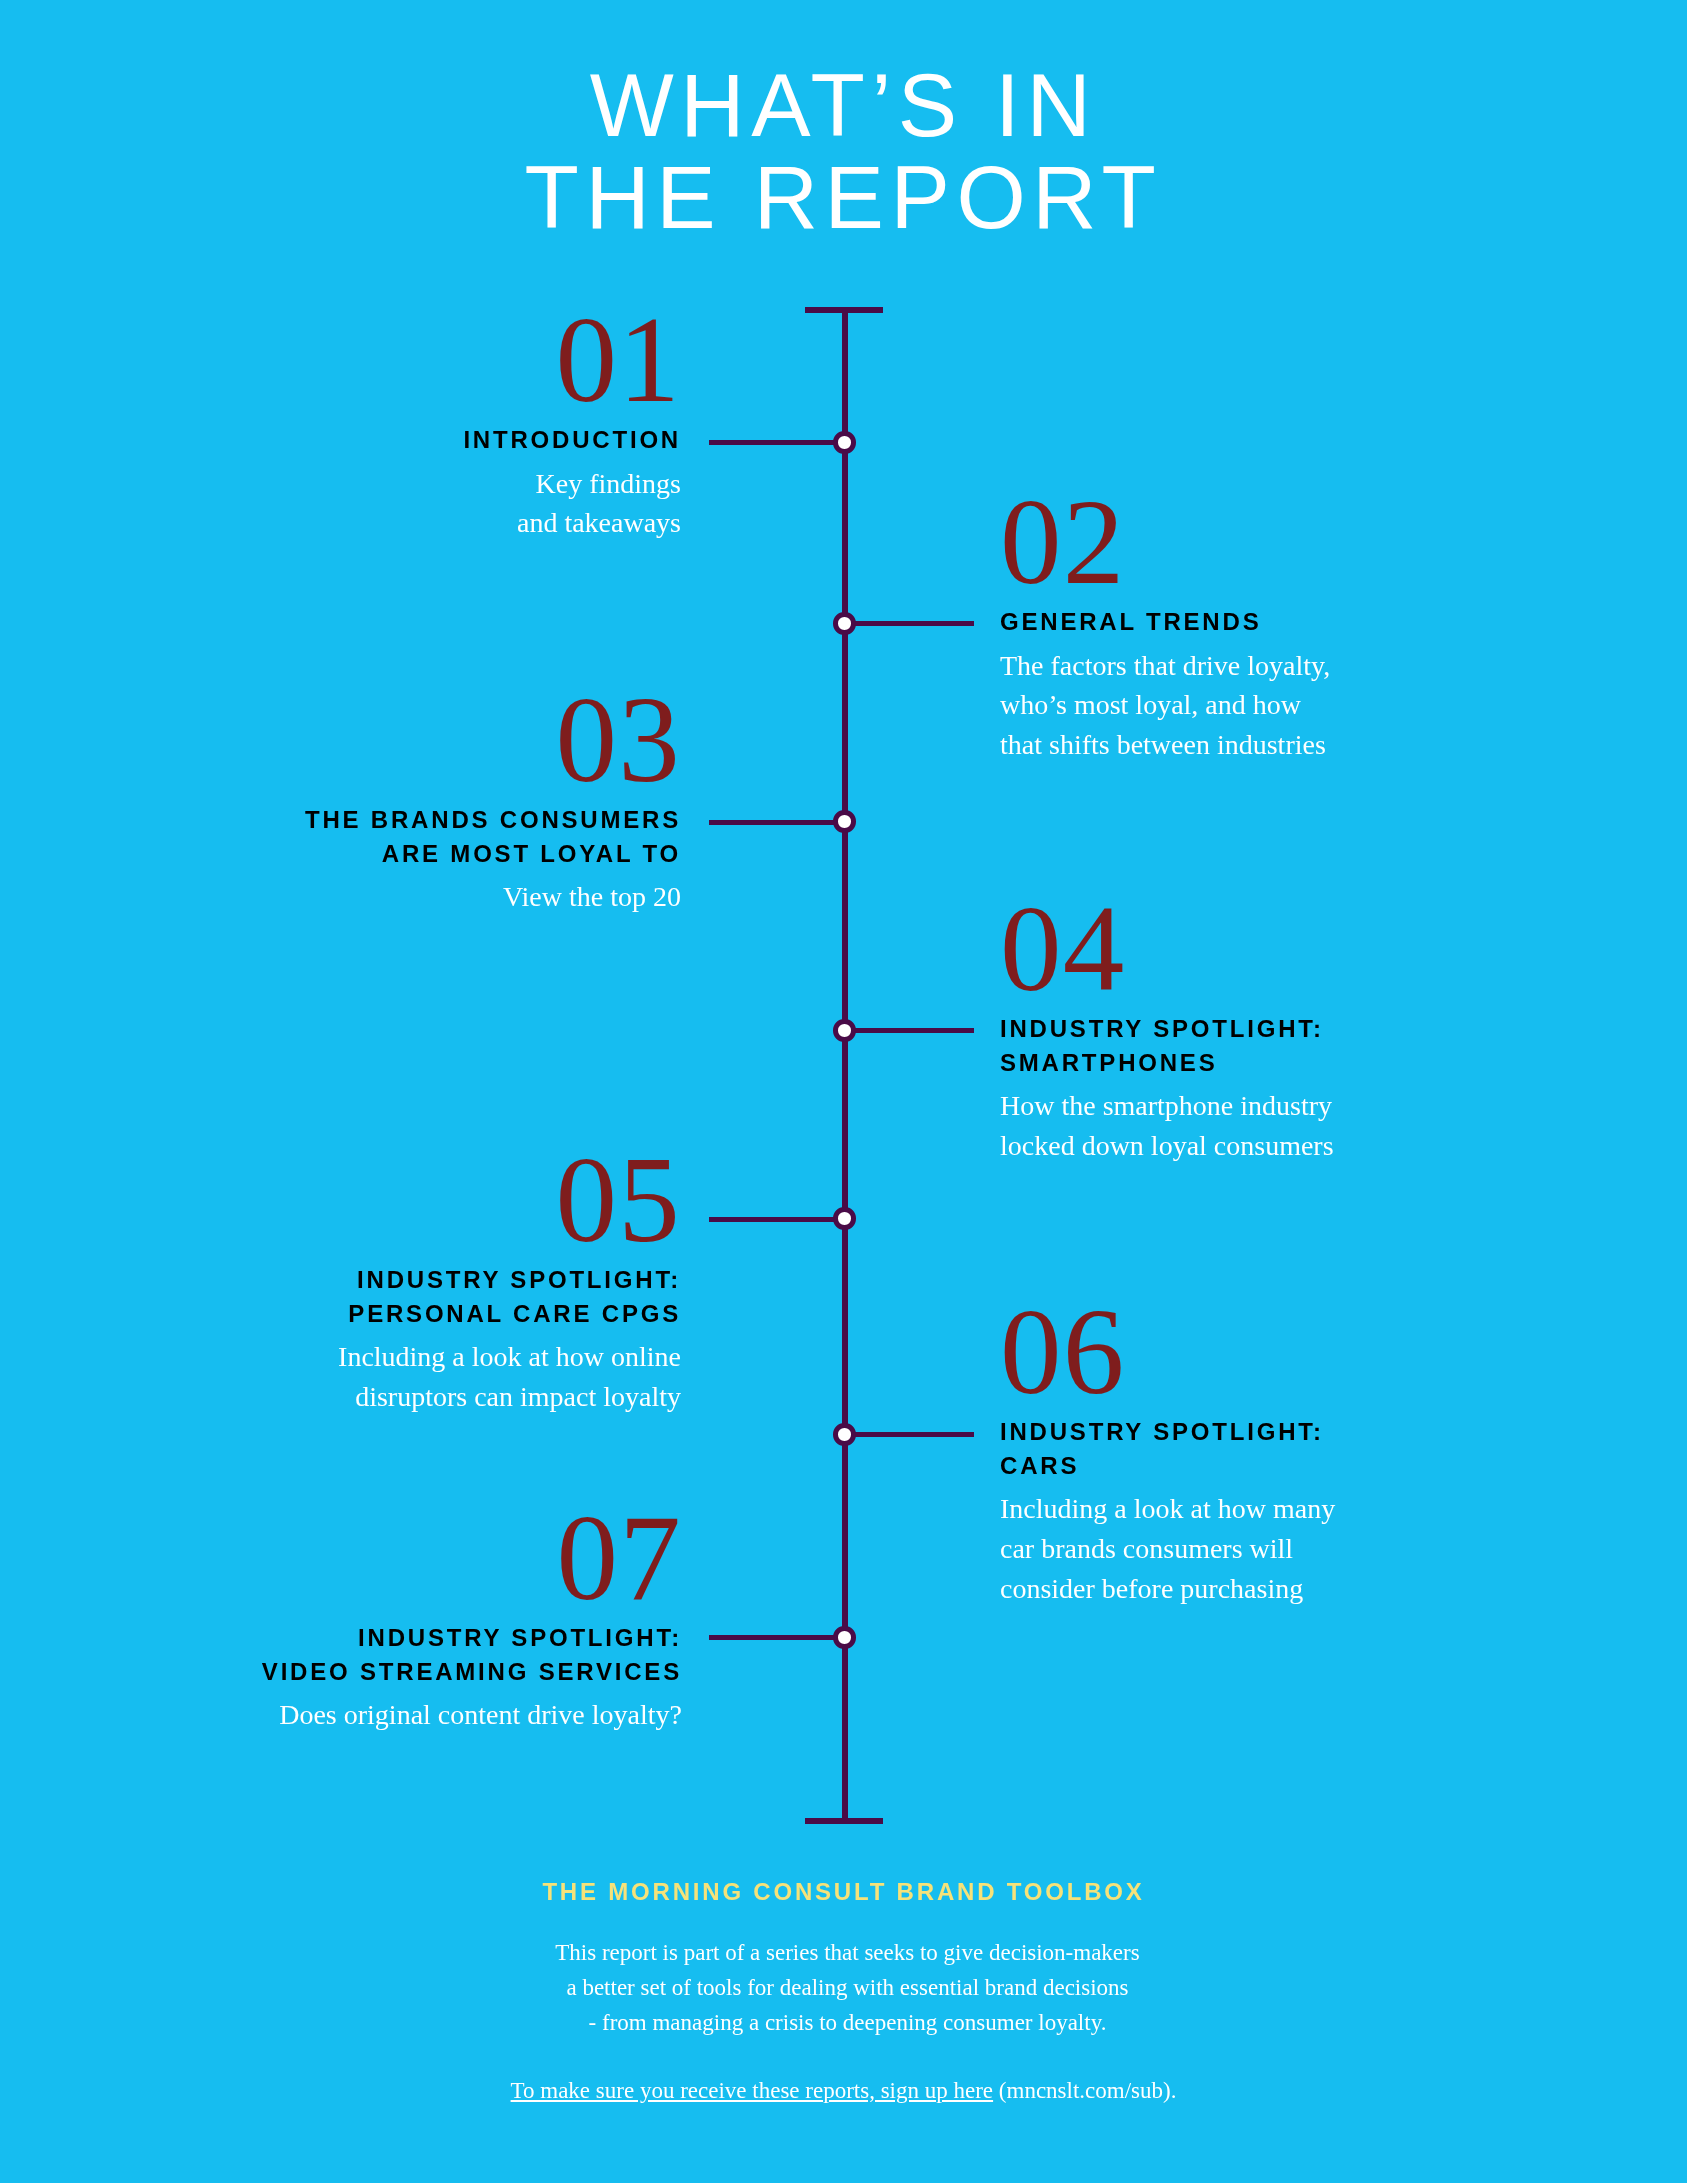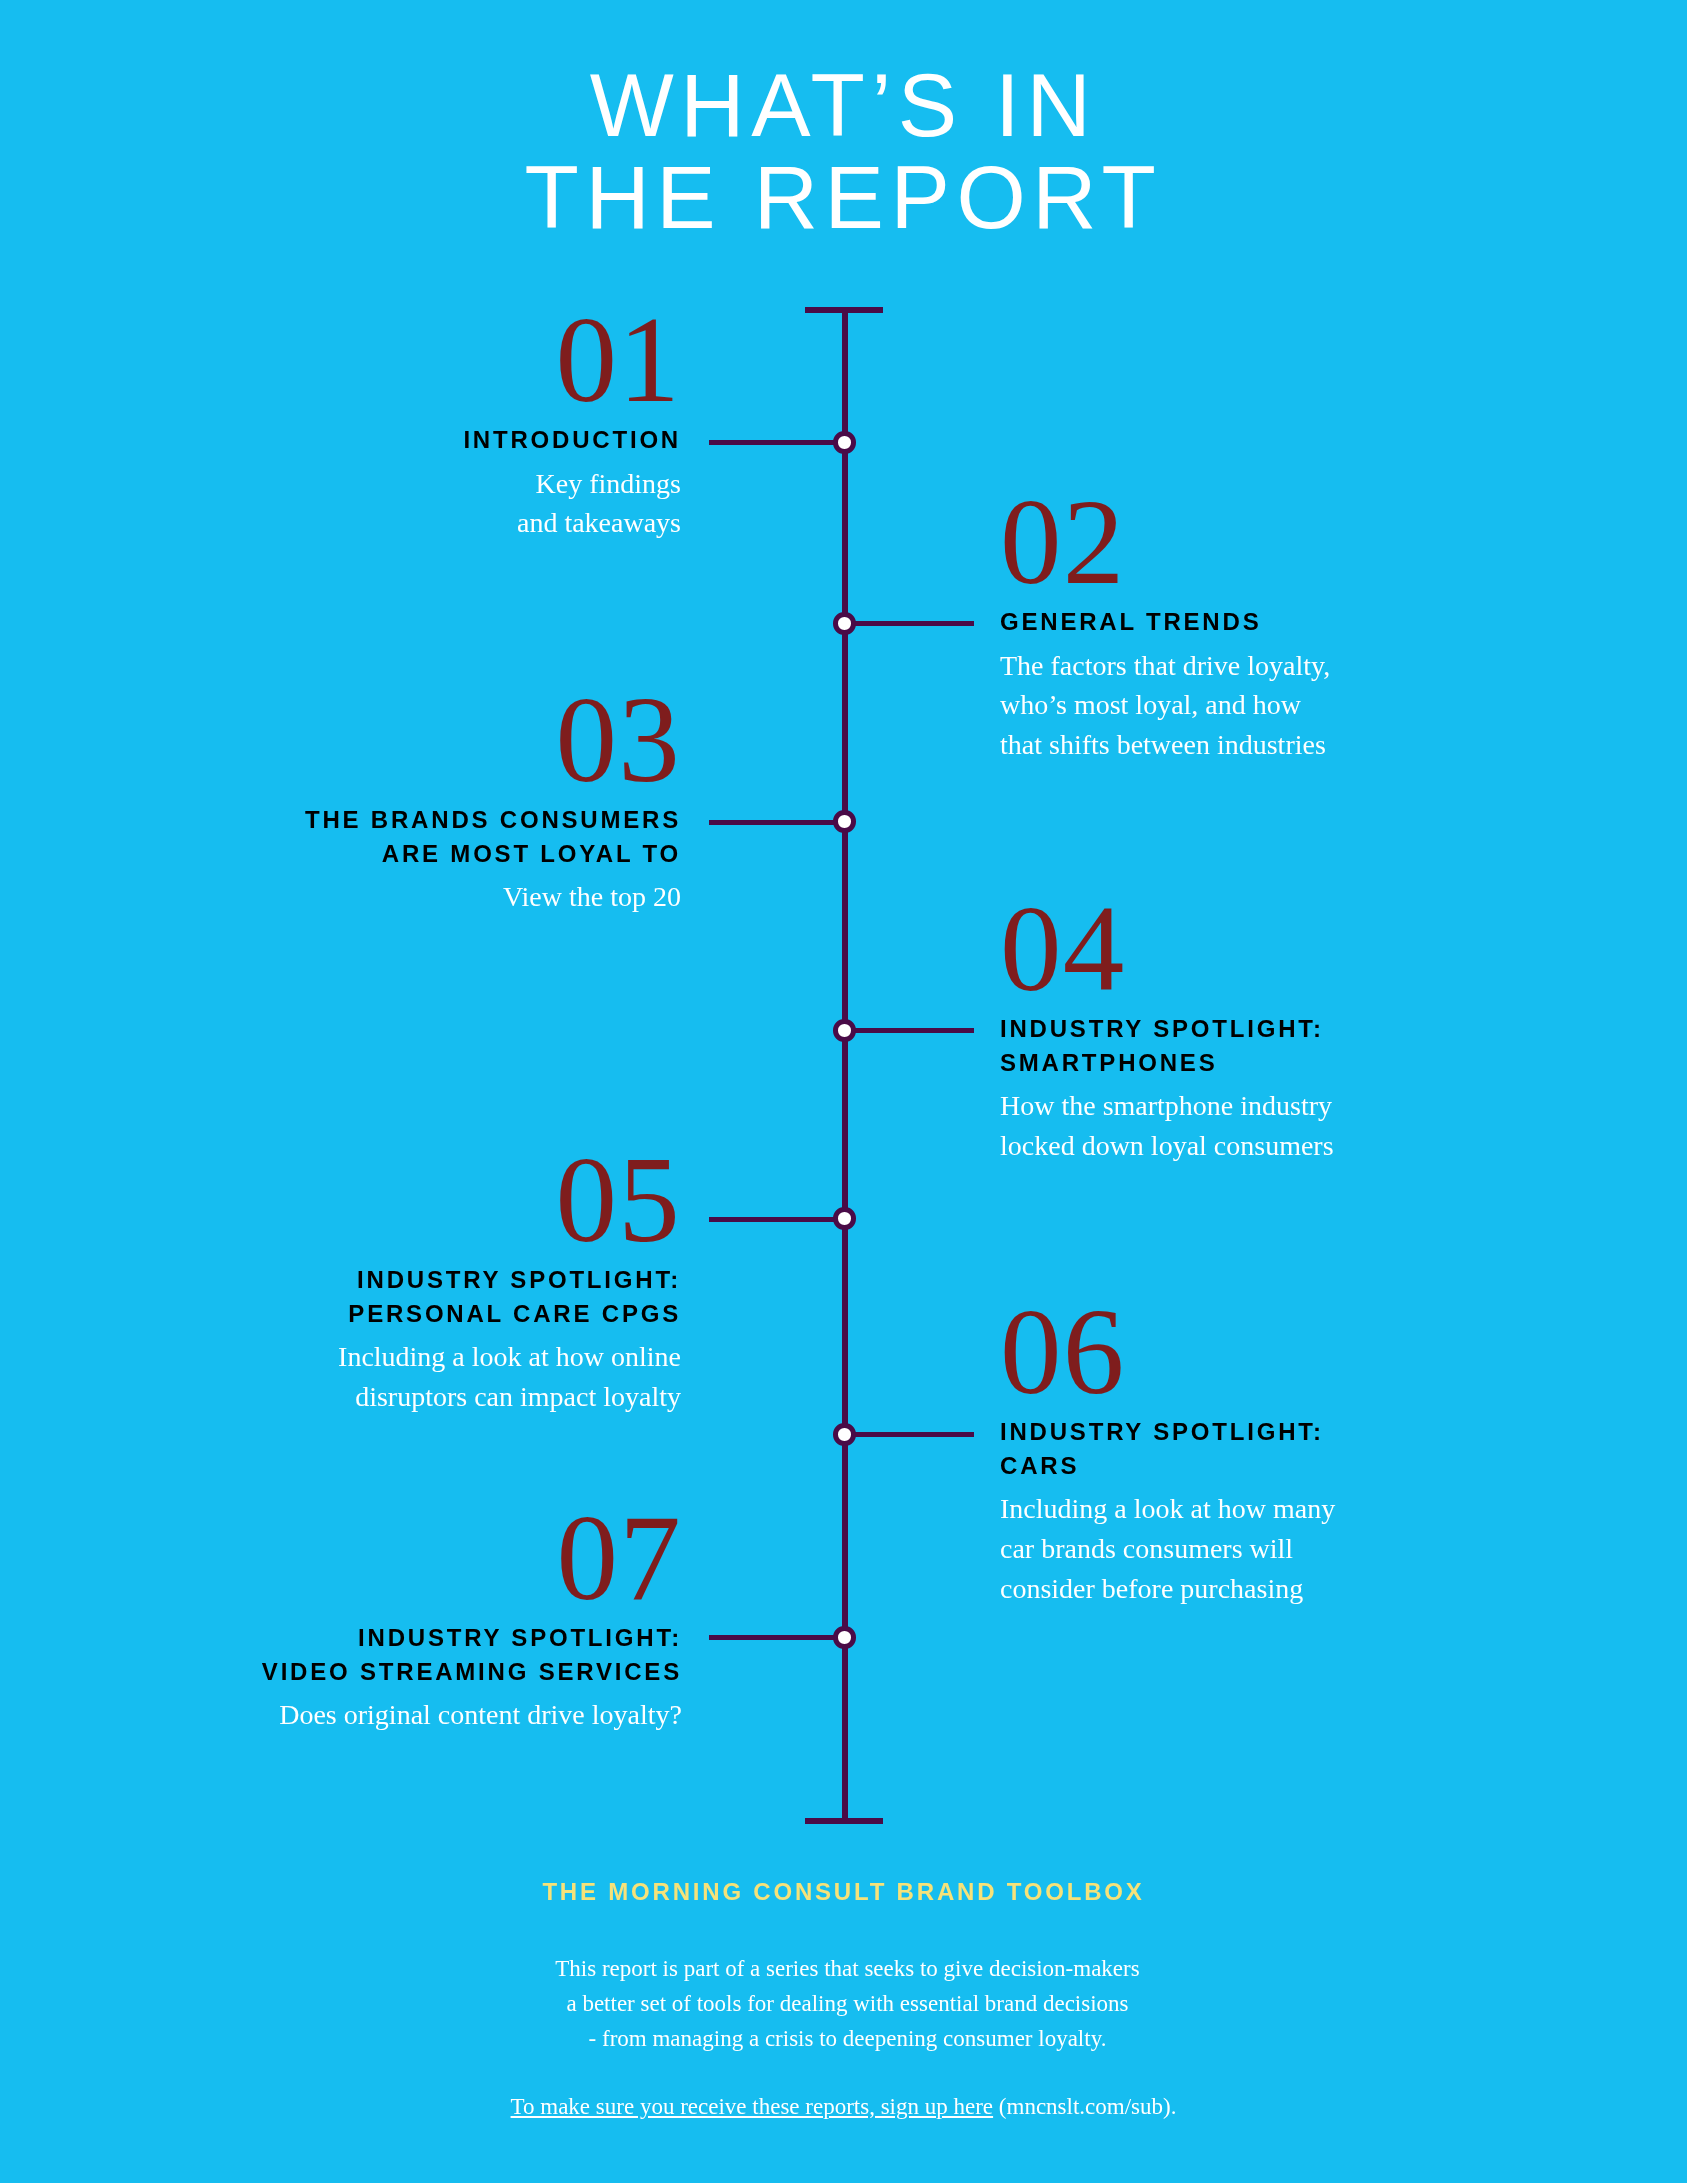--- a/index.html
+++ b/index.html
@@ -107,21 +107,21 @@
     font-size:24px;
     letter-spacing:2.8px;
     display:block;
   }
   .footer-body{
     color:#ffffff;
     font-family:"Liberation Serif", serif;
     font-size:23px;
     line-height:1.52;
     display:block;
-    margin-top:46px;
+    margin-top:30px;
     padding-left:8px;
   }
   .footer-cta{
     display:block;
     margin-top:37px;
     color:#ffffff;
     font-family:"Liberation Serif", serif;
     font-size:23px;
   }
   .footer-link{ text-decoration:underline; color:#ffffff; }

